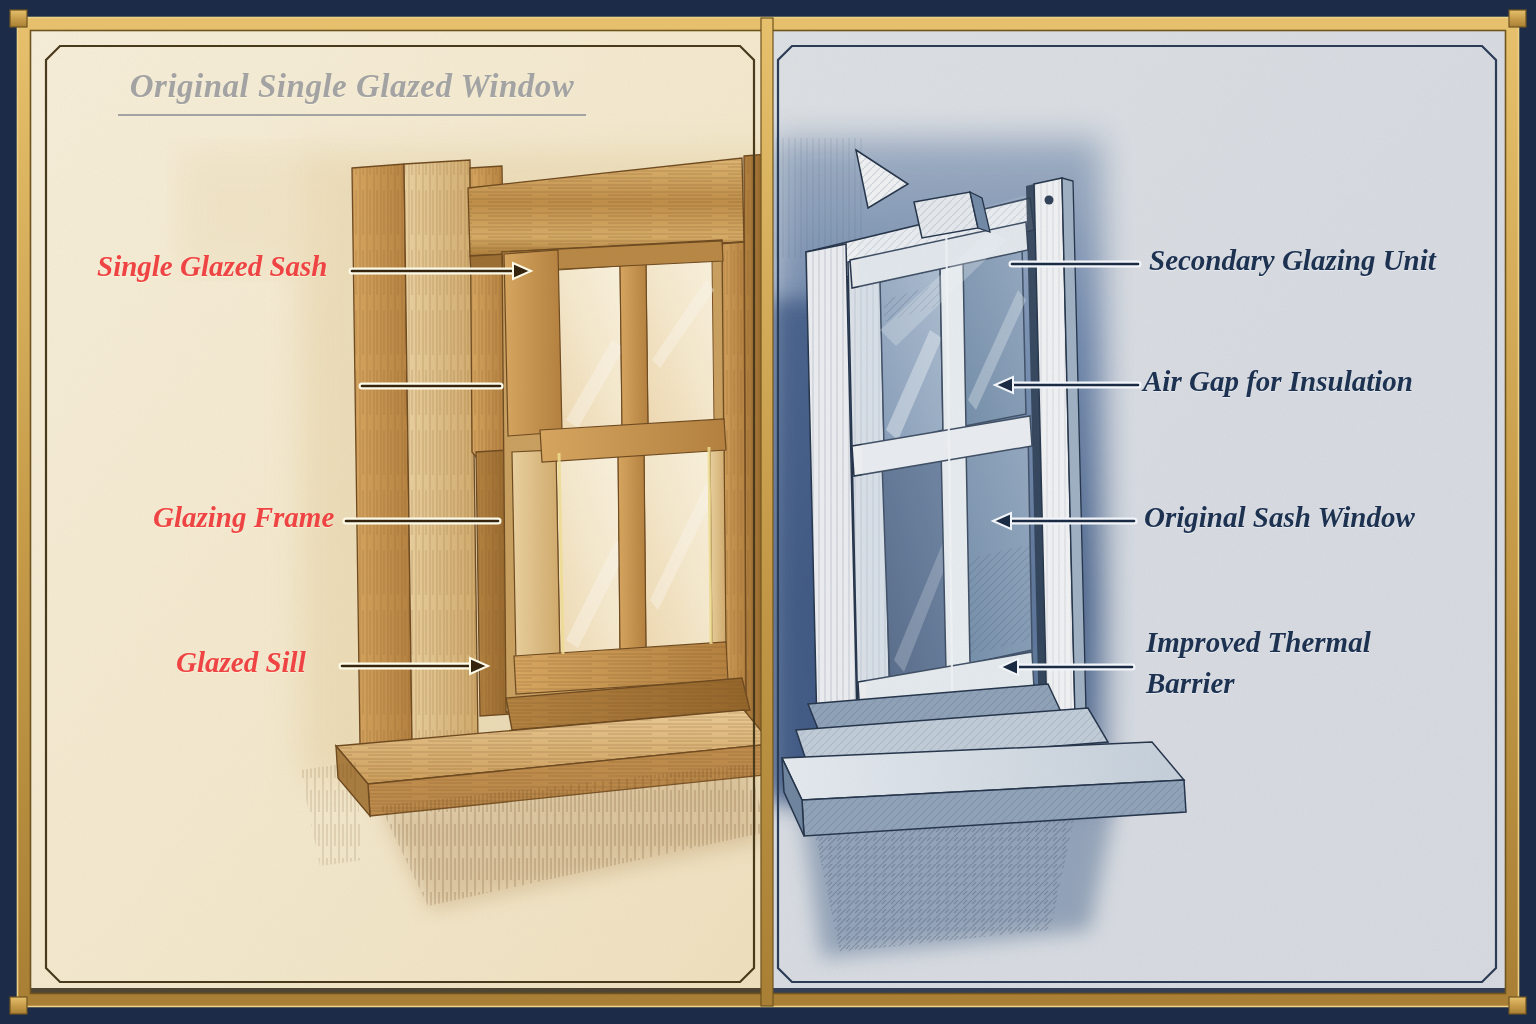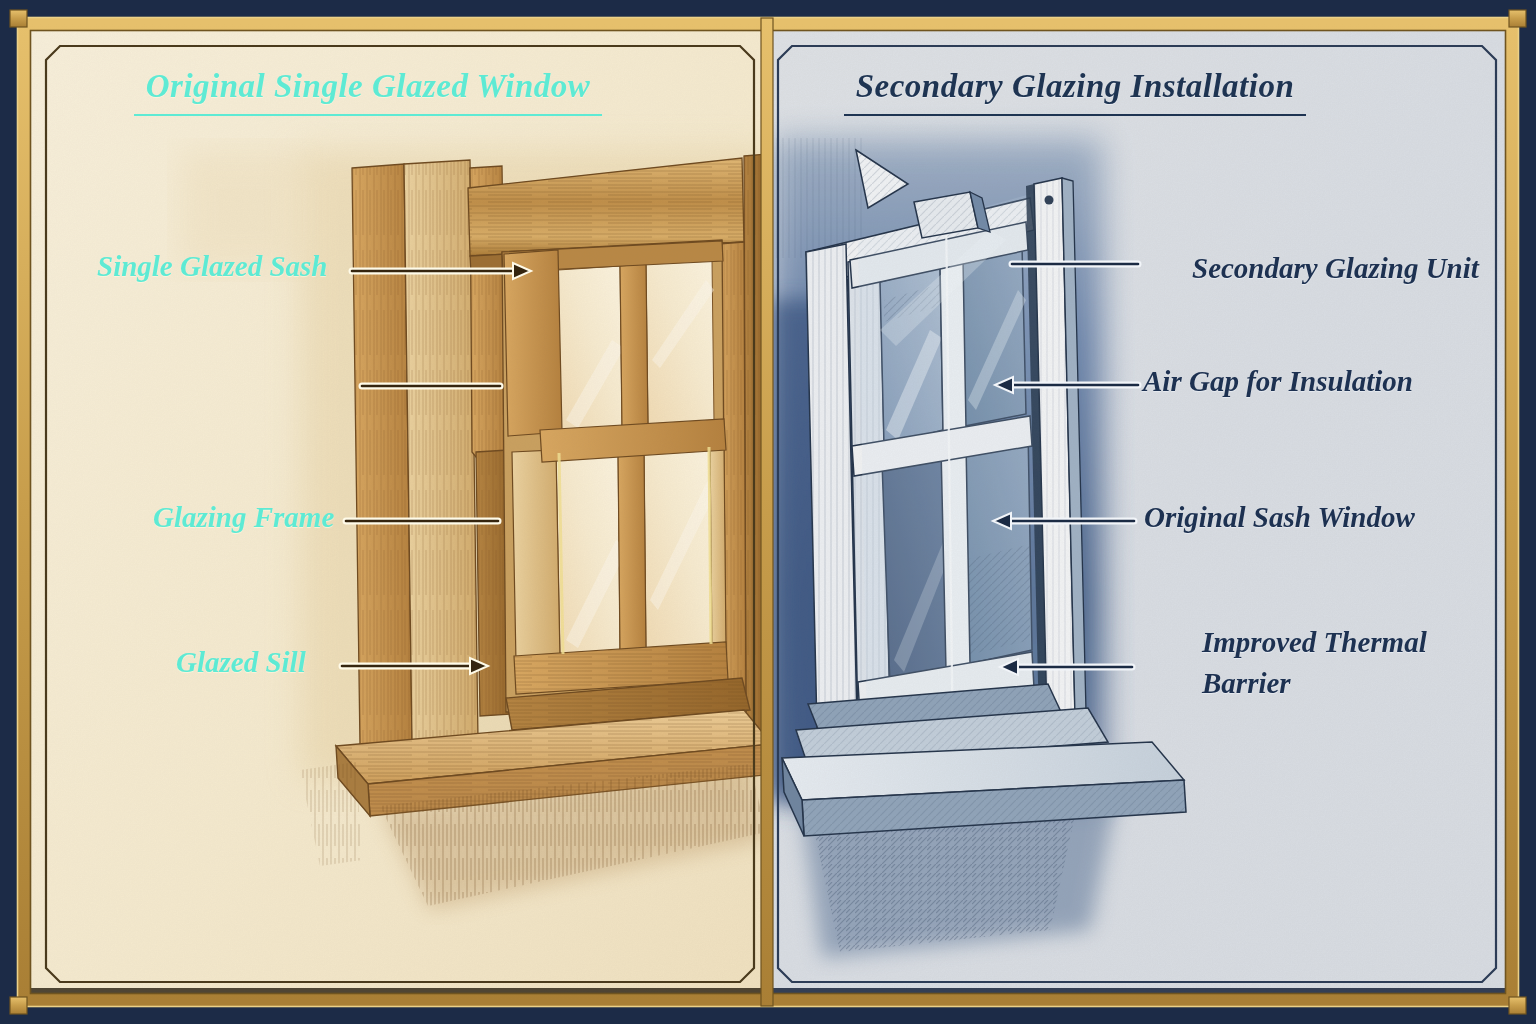--- a/index.html
+++ b/index.html
@@ -8,35 +8,35 @@
     background:#1c2b47;
     font-family:"Liberation Serif","DejaVu Serif",serif;
   }
   .art{position:absolute;left:0;top:0;}
   .title-wrap{position:absolute;text-align:center;}
   .title-wrap .t{
     display:inline-block;
     font-style:italic;font-weight:700;font-size:33px;letter-spacing:.5px;
     padding:0 12px 9px 12px;border-bottom:2.5px solid currentColor;
   }
-  .title-left{left:88px;top:68px;width:560px;color:#5eead4;text-shadow:0 1px 0 rgba(255,248,225,.6);}
+  .title-left{left:72px;top:68px;width:560px;color:#a3a3a3;text-shadow:0 1px 0 rgba(255,248,225,.6);}
   .title-right{left:792px;top:68px;width:566px;color:#1e3452;text-shadow:0 1px 0 rgba(240,244,250,.6);}
   .lbl{
     position:absolute;font-style:italic;font-weight:700;font-size:29px;white-space:nowrap;
   }
-  .lbl-left{color:#5eead4;text-shadow:0 1px 1px rgba(255,248,224,.75);}
+  .lbl-left{color:#ef4444;text-shadow:0 1px 1px rgba(255,248,224,.75);}
   .lbl-right{color:#1d3151;text-shadow:0 1px 1px rgba(238,242,247,.75);}
   .lbl-sash{left:97px;top:250px;}
   .lbl-bars{left:86px;top:369px;font-size:26.5px;}
   .lbl-frame{left:153px;top:501px;}
   .lbl-sill{left:176px;top:646px;}
-  .lbl-unit{left:1149px;top:252px;margin-left:43px;}
+  .lbl-unit{left:1149px;top:244px;}
   .lbl-airgap{left:1143px;top:365px;}
   .lbl-orig{left:1144px;top:501px;}
-  .lbl-thermal{left:1202px;top:622px;white-space:normal;width:250px;line-height:1.42;font-style:italic;}
+  .lbl-thermal{left:1146px;top:622px;white-space:normal;width:250px;line-height:1.42;font-style:italic;}
 </style>
 </head>
 <body>
 
 <div class="stage">
 
 <svg class="art" width="1536" height="1024" viewBox="0 0 1536 1024">
   <defs>
     <linearGradient id="creamGrad" x1="0" y1="0" x2="1" y2="1">
       <stop offset="0" stop-color="#f9f1dc"></stop>
@@ -365,23 +365,20 @@
     </g>
     <polygon points="995,385 1013,377 1013,393" fill="#1b2b44" stroke="#f2f5f9" stroke-width="2"></polygon>
     <polygon points="993,521 1011,513 1011,529" fill="#1b2b44" stroke="#f2f5f9" stroke-width="2"></polygon>
     <polygon points="1000,667 1018,659 1018,675" fill="#1b2b44" stroke="#f2f5f9" stroke-width="2"></polygon>
   </g>
 </svg>
 
 <div class="title-wrap title-left">
   <span class="t">Original Single Glazed Window</span>
 </div>
-<div class="title-wrap title-right">
-  <span class="t">Secondary Glazing Installation</span>
-</div>
 
 <div class="lbl lbl-left lbl-sash">Single Glazed Sash</div>
 <div class="lbl lbl-left lbl-frame">Glazing Frame</div>
 <div class="lbl lbl-left lbl-sill">Glazed Sill</div>
 
 <div class="lbl lbl-right lbl-unit">Secondary Glazing Unit</div>
 <div class="lbl lbl-right lbl-airgap">Air Gap for Insulation</div>
 <div class="lbl lbl-right lbl-orig">Original Sash Window</div>
 <div class="lbl lbl-right lbl-thermal">Improved Thermal Barrier</div>
 

